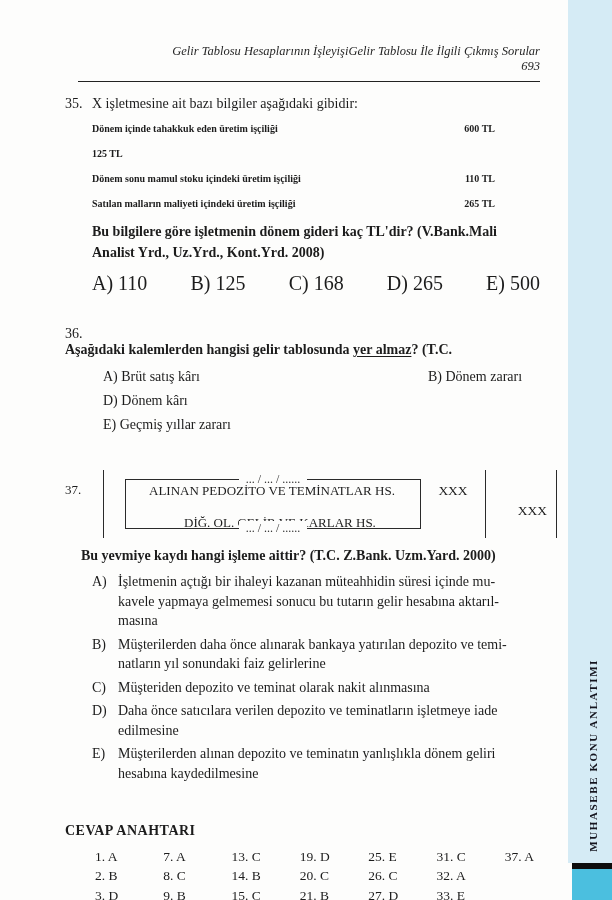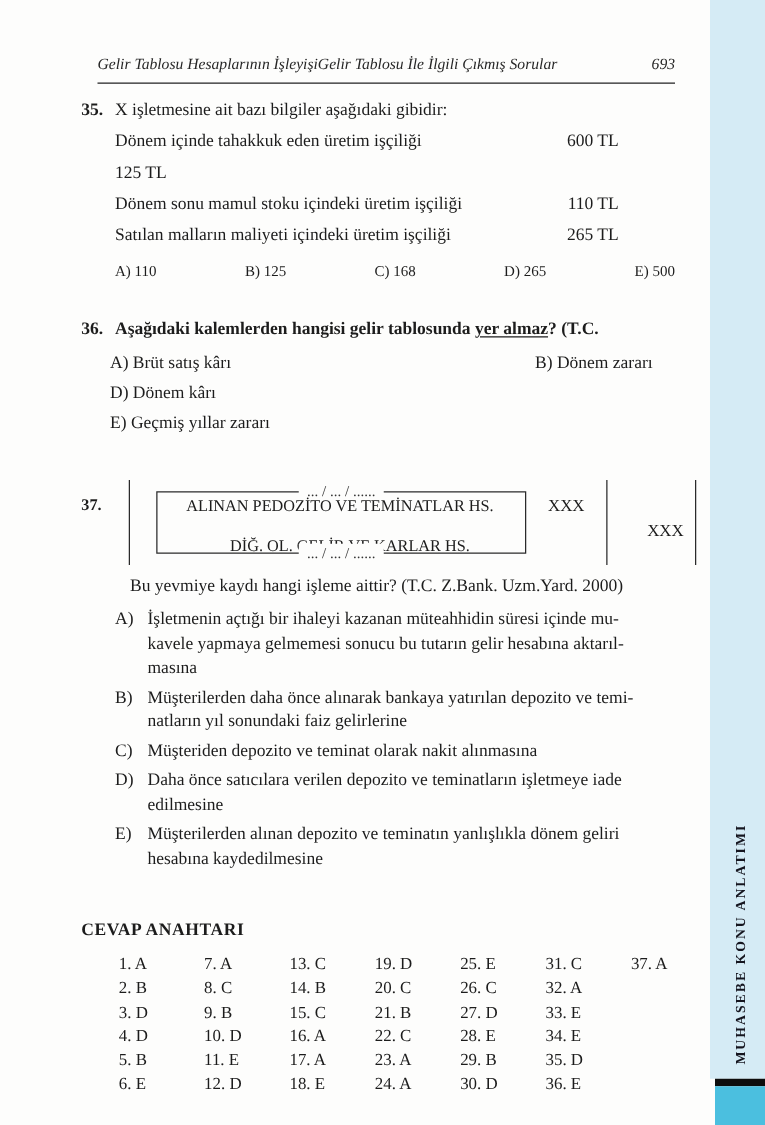--- a/index.html
+++ b/index.html
@@ -24,34 +24,34 @@
   .side-bar  { position:absolute; right:0; top:863px;  width:40px; height:6px; }
   .side-tab  { position:absolute; right:0; top:869px; width:40px; height:31px; }
 
   
   .content { position:absolute; left:65px; top:44px; width:475px; }
 
   .page-header {
     display:flex; justify-content:space-between; align-items:flex-end;
     margin-left:13px; padding-bottom:7px;
     border-bottom:1.5px solid #222;
-    font-style:italic; font-size:12.5px; color:#262626;
+    font-style:italic; font-size:12.5px; color:#262626;flex-direction:column;
   }
 
   .q-block { position:relative; }
   .q-head { display:flex; margin-top:14px; font-size:14px; }
-  .q-num { font-weight:bold; width:27px; flex:none; }
+  .q-num { font-weight:normal; width:27px; flex:none; }
   .q35-rows { margin-left:27px; margin-top:4px; }
-  .q35-row { display:flex; justify-content:space-between; line-height:25px; font-size:14px; }
+  .q35-row { display:flex; justify-content:space-between; line-height:25px; font-size:10px;font-weight:bold; }
   .q35-row .val { margin-right:45px; }
   .bold-q { margin-left:27px; margin-top:5px; font-weight:bold; font-size:14px; line-height:21px; }
-  .q35-opts { display:flex; justify-content:space-between; margin-left:27px; margin-top:9px; font-size:12px;align-items:flex-end; }
+  .q35-opts { display:flex; justify-content:space-between; margin-left:27px; margin-top:9px; font-size:20px;align-items:flex-end; }
 
   .q36 { margin-top:31px; }
-  .q36-grid { margin-left:23px; margin-top:7px; font-size:14px; }
+  .q36-grid { margin-left:38px; margin-top:7px; font-size:14px; }
   .q36-row { display:flex; justify-content:space-between; line-height:24px; }
   .q36-row .rcol { width:112px; flex:none; }
   .q36-center { line-height:24px; }
   .u { text-decoration:underline; text-underline-offset:2px; }
 
   
   .q37 { margin-top:33px; }
   .journal-wrap { display:flex; align-items:stretch; height:68px; font-size:13px; }
   .journal-wrap .q-num { padding-top:12px; }
   .vline { width:1px; background:#2a2a2a; flex:none; }
@@ -61,21 +61,21 @@
   .jdate { position:absolute; left:0; right:0; text-align:center; font-size:12px; color:#333; }
   .jdate-top { top:2px; }
   .jdate-bot { bottom:2px; }
   .jdate span { background:#fdfdfc; padding:0 7px; }
   .jrow1 { position:absolute; top:13px; left:24px; }
   .jrow2 { position:absolute; top:45px; left:59px; }
   .amt { flex:none; font-size:13.5px; }
   .amt-debit  { width:64px; text-align:center; padding-top:13px; }
   .amt-credit { width:70px; text-align:right; padding-right:9px; padding-top:33px; }
 
-  .q37-q { margin-left:39px; margin-top:10px; font-weight:normal; font-size:14px; }
+  .q37-q { margin-left:16px; margin-top:10px; font-weight:bold; font-size:14px; }
   .q37-opts { margin-left:27px; margin-top:8px; font-size:14px; }
   .opt { display:flex; margin-bottom:4px; line-height:19.5px; }
   .opt-letter { width:26px; flex:none; }
   .opt-text { flex:1; }
 
   
   .key { margin-top:40px; }
   .key-title { font-weight:bold; font-size:14px; letter-spacing:.5px; }
   .key-grid { display:grid; grid-template-columns:repeat(7,1fr); margin-left:30px; width:478px; margin-top:8px; }
   .key-col { font-size:13.5px; line-height:19.3px; }
@@ -110,31 +110,33 @@
       </div>
       <div class="q35-row">
         <span>Dönem sonu mamul stoku içindeki üretim işçiliği</span>
         <span class="val">110 TL</span>
       </div>
       <div class="q35-row">
         <span>Satılan malların maliyeti içindeki üretim işçiliği</span>
         <span class="val">265 TL</span>
       </div>
     </div>
+    <div class="bold-q prewrap">Bu bilgilere göre işletmenin dönem gideri kaç TL'dir? (V.Bank.Mali
+Analist Yrd., Uz.Yrd., Kont.Yrd. 2008)</div>
     <div class="q35-opts">
       <span>A) 110</span>
       <span>B) 125</span>
       <span>C) 168</span>
       <span>D) 265</span>
       <span>E) 500</span>
     </div>
   </div>
 
   <div class="q-block q36">
-    <div class="q-head" style="margin-top:0; font-weight:bold;">
+    <div class="q-head" style="margin-top:0; font-weight:bold;flex-direction:column;">
       <span class="q-num">36.</span>
       <span><span>Aşağıdaki kalemlerden hangisi gelir tablosunda </span><span class="u">yer almaz</span><span>? (T.C.</span></span>
     </div>
     <div class="q36-grid">
       <div class="q36-row">
         <span>A) Brüt satış kârı</span>
         <span class="rcol">B) Dönem zararı</span>
       </div>
       <div class="q36-row">
         <span class="rcol">D) Dönem kârı</span>

